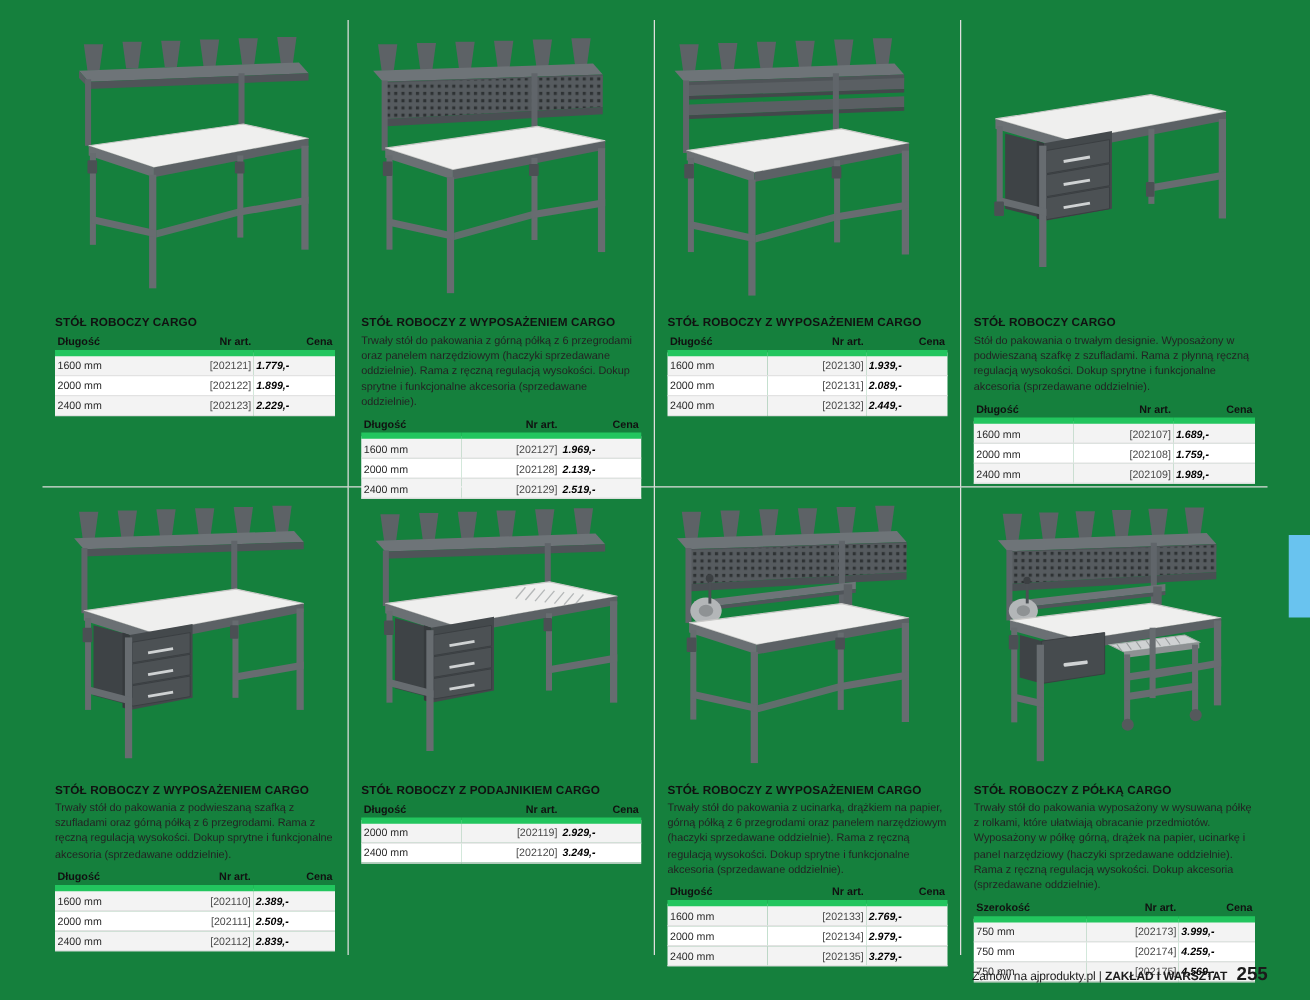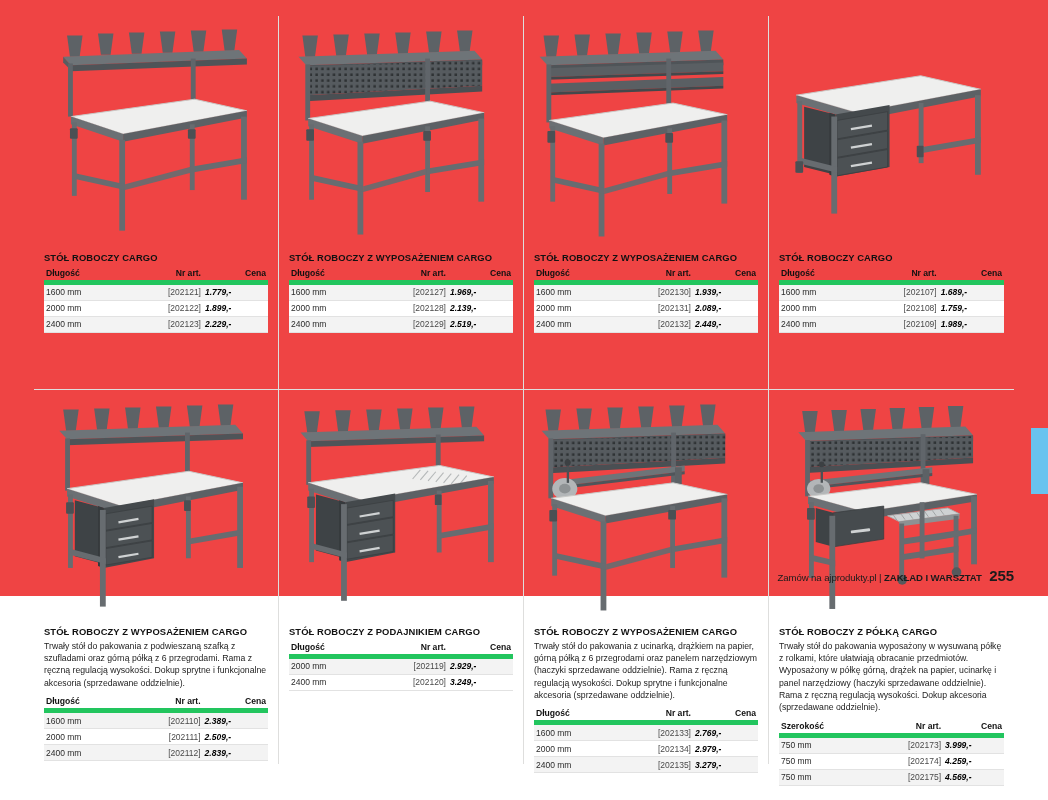--- a/index.html
+++ b/index.html
@@ -3,21 +3,21 @@
 <meta charset="utf-8">
 <style>
   * { box-sizing: border-box; margin: 0; padding: 0; }
   html, body {
     width: 1048px; height: 800px;
     background: #ffffff;
     font-family: "Liberation Sans", sans-serif;
     color: #1b1b1b;
     overflow: hidden;
   }
-  .page { position: relative; width: 1048px; height: 596px; background:#ef4444; }
+  .page { position: relative; width: 1048px; height: 800px; background:#15803d; }
 
   
   .side-tab {
     position: absolute; right: 0; top: 428px;
     width: 17px; height: 66px;
     background: #69c3ef;
   }
 
   
   .grid {
@@ -200,20 +200,21 @@
             <path d="M81 172 L81 178 L146 160 L146 154 Z" opacity="0.92"></path>
           </g>
           <g fill="#4b5054">
             <rect x="22" y="113" width="8" height="12" rx="1"></rect>
             <rect x="143" y="115" width="8" height="10" rx="1"></rect>
           </g>
         </svg>
       </div>
       <div class="info">
         <div class="ptitle">STÓŁ ROBOCZY Z WYPOSAŻENIEM CARGO</div>
+        <div class="pdesc">Trwały stół do pakowania z górną półką z 6 przegrodami oraz panelem narzędziowym (haczyki sprzedawane oddzielnie). Rama z ręczną regulacją wysokości. Dokup sprytne i funkcjonalne akcesoria (sprzedawane oddzielnie).</div>
         <table class="spec">
           <thead>
             <tr>
               <th>Długość</th>
               <th class="art">Nr art.</th>
               <th class="price">Cena</th>
             </tr>
           </thead>
           <tbody>
             <tr>
@@ -336,20 +337,21 @@
             <path d="M149 132 L212 121 L212 127 L149 138 Z"></path>
           </g>
           <g fill="#4b5054">
             <rect x="21" y="146" width="8" height="12" rx="1"></rect>
             <rect x="146" y="130" width="7" height="12" rx="1"></rect>
           </g>
         </svg>
       </div>
       <div class="info">
         <div class="ptitle">STÓŁ ROBOCZY CARGO</div>
+        <div class="pdesc">Stół do pakowania o trwałym designie. Wyposażony w podwieszaną szafkę z szufladami. Rama z płynną ręczną regulacją wysokości. Dokup sprytne i funkcjonalne akcesoria (sprzedawane oddzielnie).</div>
         <table class="spec">
           <thead>
             <tr>
               <th>Długość</th>
               <th class="art">Nr art.</th>
               <th class="price">Cena</th>
             </tr>
           </thead>
           <tbody>
             <tr>

